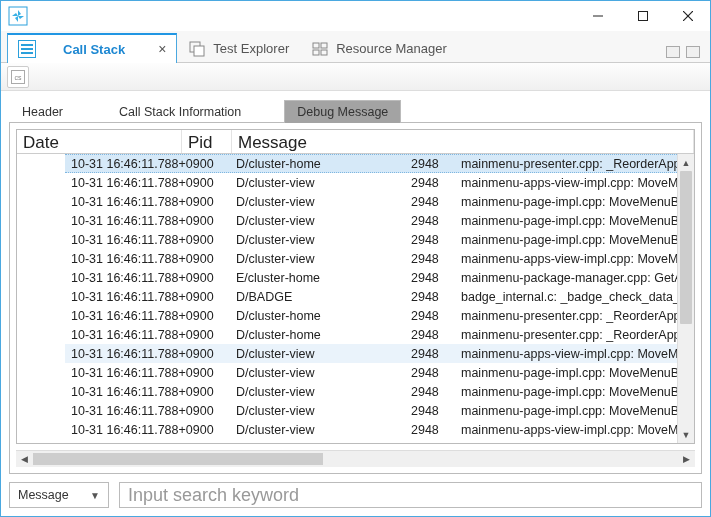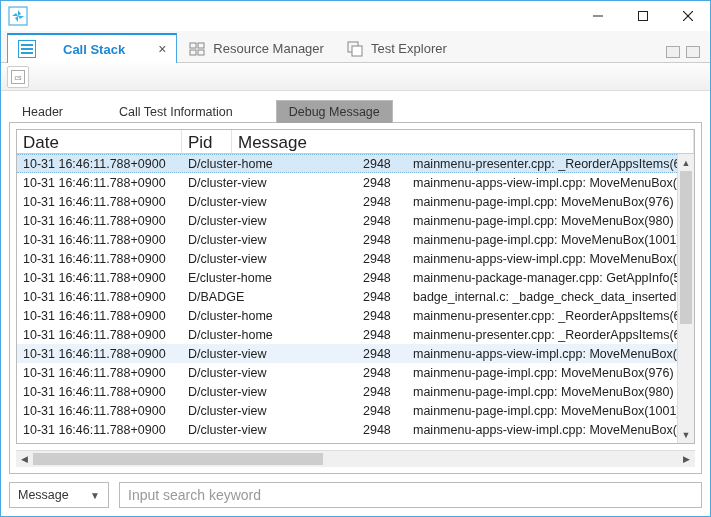--- a/index.html
+++ b/index.html
@@ -31,39 +31,39 @@
 
   .grid-wrap { flex:1; border:1px solid #bbb; border-top:none; display:flex; flex-direction:column; min-height:0; margin-top:0; }
   .grid-inner { flex:1; border:1px solid #bbb; margin:6px; display:flex; flex-direction:column; min-height:0; position:relative; }
   .grid-head { display:flex; height:24px; border-bottom:1px solid #ccc; background:#fff; font-size:17px; color:#222; }
   .grid-head .col, .row .cell { padding: 3px 6px; white-space:nowrap; overflow:hidden; }
   .col.date, .cell.date { width: 165px; }
   .col.tag, .cell.tag { width: 175px; }
   .col.pid, .cell.pid { width: 50px; }
   .col.msg, .cell.msg { flex:1; }
   .col { border-right:1px solid #e3e3e3; text-align:left; }
-  .grid-body { flex:1; overflow:hidden; font-size:12.5px; color:#222; position:relative; }
+  .grid-body { flex:1; overflow:hidden; font-size:12.5px; color:#222; position:relative;margin-left:48px; }
   .row { display:flex; height:19px; align-items:center; }
   .row.sel { background:#d6e9f8; border-top:1px dotted #7eb6e0; border-bottom:1px dotted #7eb6e0; }
   .row.hov { background:#eaf3fb; }
   .row .cell { overflow:hidden; text-overflow:clip; }
   .row.faded { color:#bbb; }
   .vscroll { position:absolute; right:0; top:0; bottom:0; width:17px; background:#f0f0f0; border-left:1px solid #ddd; display:flex; flex-direction:column; }
   .vscroll .arrow { height:17px; display:flex; align-items:center; justify-content:center; font-size:9px; color:#555; background:#f0f0f0;}
   .vscroll .track { flex:1; position:relative; }
   .vscroll .thumb { position:absolute; left:2px; right:2px; top:0; height:60%; background:#cdcdcd; border-radius:1px; }
   .hscroll { height:17px; background:#f0f0f0; border-top:1px solid #ddd; margin:0 6px 6px 6px; display:flex; }
   .hscroll .arrow { width:17px; display:flex; align-items:center; justify-content:center; font-size:9px; color:#555; }
   .hscroll .track { flex:1; position:relative; }
   .hscroll .thumb { position:absolute; top:2px; bottom:2px; left:0; width:45%; background:#cdcdcd; }
 
   .searchbar { height:34px; display:flex; gap:10px; align-items:center; padding: 0 8px 8px 8px; }
   .dropdown { height:26px; border:1px solid #bbb; background:#fff; display:flex; align-items:center; padding:0 8px; gap:16px; font-size:12.5px; color:#333; min-width:100px; justify-content:space-between; cursor:pointer; }
   .dropdown .caret { font-size:10px; color:#555; }
-  .search-input { flex:1; height:26px; border:1px solid #bbb; padding:0 8px; font-size:14px; color:#333; outline:none; }
+  .search-input { flex:1; height:26px; border:1px solid #bbb; padding:0 8px; font-size:18px; color:#333; outline:none; }
   .search-input::placeholder { color:#999; }
   .grid-body-inner { position:absolute; left:0; right:17px; top:0; bottom:0; overflow:hidden; }
 </style>
 </head>
 <body>
 
 <div class="window">
 
   <div class="titlebar">
     <div class="app-icon">
@@ -105,56 +105,56 @@
             <rect x="3" y="8" width="12" height="2" fill="#2aa0dc"></rect>
             <rect x="3" y="12" width="12" height="2" fill="#2aa0dc"></rect>
           </svg>
       </span>
       <span class="label">Call Stack</span>
       <span class="close-x">×</span>
     </div>
     <div class="tab">
       <span class="ico">
         <svg width="18" height="18" viewBox="0 0 18 18">
+            <rect x="2" y="2" width="10" height="10" fill="none" stroke="#888"></rect>
+            <rect x="6" y="6" width="10" height="10" fill="#fff" stroke="#888"></rect>
+          </svg>
+      </span>
+      <span class="label">Test Explorer</span>
+    </div>
+    <div class="tab">
+      <span class="ico">
+        <svg width="18" height="18" viewBox="0 0 18 18">
             <rect x="2" y="3" width="6" height="5" fill="none" stroke="#888"></rect>
             <rect x="10" y="3" width="6" height="5" fill="none" stroke="#888"></rect>
             <rect x="2" y="10" width="6" height="5" fill="none" stroke="#888"></rect>
             <rect x="10" y="10" width="6" height="5" fill="none" stroke="#888"></rect>
           </svg>
       </span>
       <span class="label">Resource Manager</span>
     </div>
-    <div class="tab">
-      <span class="ico">
-        <svg width="18" height="18" viewBox="0 0 18 18">
-            <rect x="2" y="2" width="10" height="10" fill="none" stroke="#888"></rect>
-            <rect x="6" y="6" width="10" height="10" fill="#fff" stroke="#888"></rect>
-          </svg>
-      </span>
-      <span class="label">Test Explorer</span>
-    </div>
     <div class="right-icons">
       <div class="mini-btn"></div>
       <div class="mini-btn"></div>
     </div>
   </div>
 
   <div class="toolbar">
     <div class="tool-btn">
       <svg width="16" height="16" viewBox="0 0 16 16">
           <rect x="1.5" y="1.5" width="13" height="13" fill="none" stroke="#aaa"></rect>
           <text x="8" y="11" font-size="7" text-anchor="middle" fill="#888" font-family="sans-serif">cs</text>
         </svg>
     </div>
   </div>
 
   <div class="content">
     <div class="subtabs">
       <div class="subtab">Header</div>
-      <div class="subtab">Call Test Information</div>
+      <div class="subtab">Call Stack Information</div>
       <div class="subtab active">Debug Message</div>
     </div>
 
     <div class="grid-wrap">
       <div class="grid-inner">
         <div class="grid-head">
           <div class="col date">Date</div>
           <div class="col pid">Pid</div>
           <div class="col msg">Message</div>
         </div>

